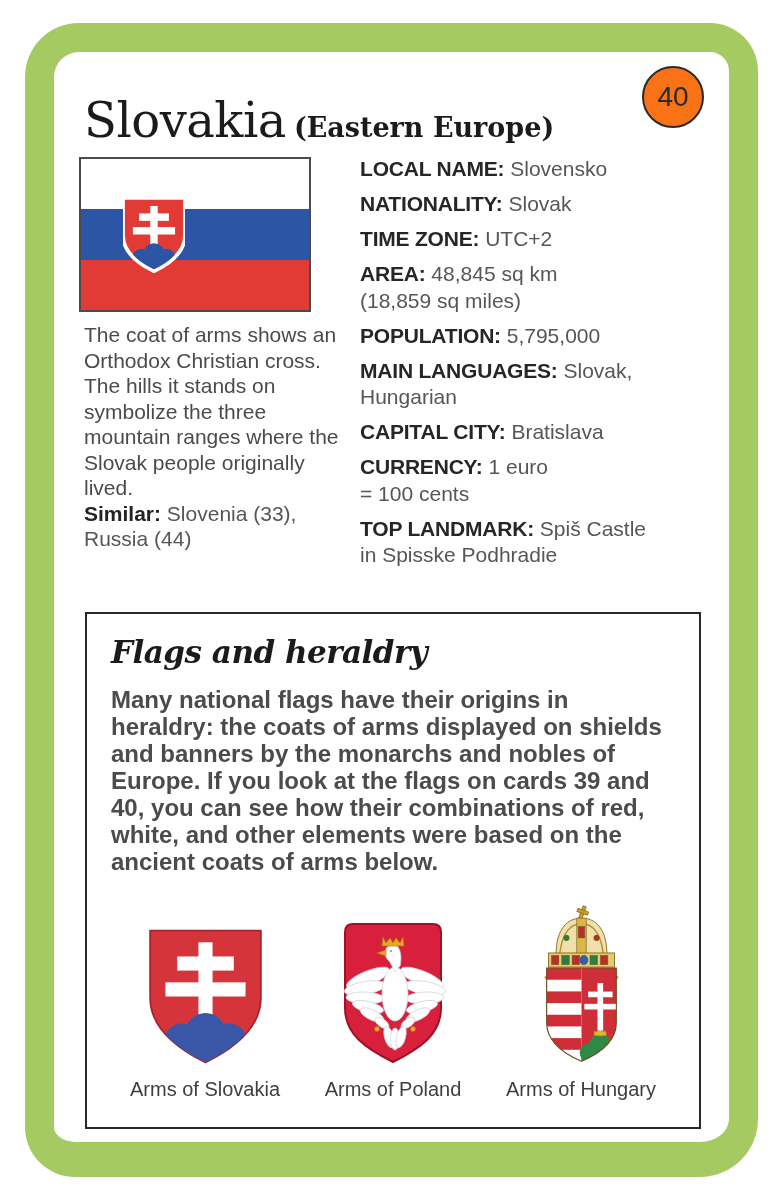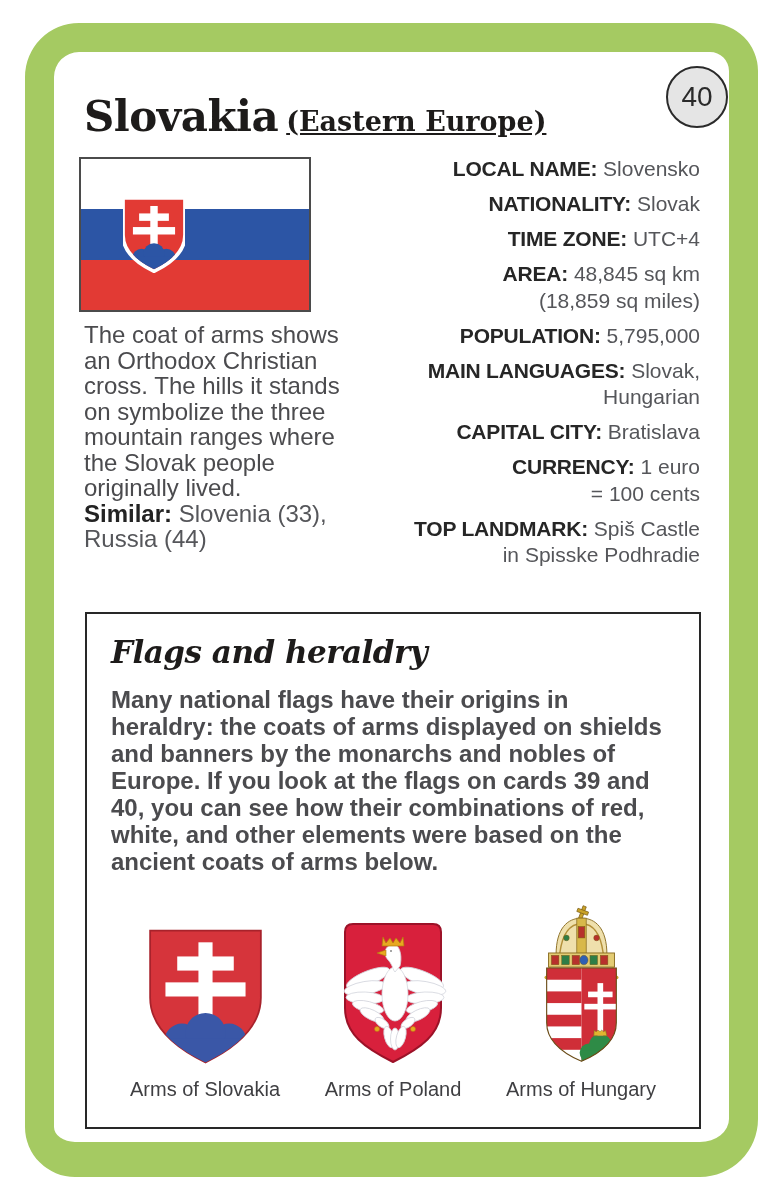--- a/index.html
+++ b/index.html
@@ -8,46 +8,46 @@
     font-family:"Liberation Sans", sans-serif;overflow:hidden;
   }
   
   .frame{
     position:absolute;left:25px;top:23px;width:733px;height:1154px;
     box-sizing:border-box;border:29px solid #a5ca62;border-bottom-width:35px;
     border-radius:54px 48px 58px 50px;
   }
   
   .badge{
-    position:absolute;left:666px;top:66px;width:58px;height:58px;
+    position:absolute;left:642px;top:66px;width:58px;height:58px;
     border:2.5px solid #2a2a2a;border-radius:50%;
     display:flex;align-items:center;justify-content:center;
-    font-size:28px;color:#2a2a2a;background:#e5e5e5;
+    font-size:28px;color:#2a2a2a;background:#f97316;
   }
   
   .title-block{position:absolute;left:84px;top:92px;white-space:nowrap;}
   .title{
-    font-family:"DejaVu Serif", serif;font-weight:bold;font-size:42px;
+    font-family:"DejaVu Serif", serif;font-weight:normal;font-size:48px;
     color:#1d1b1a;letter-spacing:-0.5px;margin-top:6px;
   }
   .region{
     font-family:"DejaVu Serif", serif;font-weight:bold;font-size:27px;
-    color:#1d1b1a;margin-left:8px;text-decoration:underline;
+    color:#1d1b1a;margin-left:8px;
   }
   
   .flag-wrap{position:absolute;left:80px;top:158px;width:230px;height:153px;}
   .flag-wrap svg{display:block;}
   
   .desc{
     position:absolute;left:84px;top:322px;width:258px;
-    font-size:24px;line-height:25.5px;color:#4b4b4e;
+    font-size:21px;line-height:25.5px;color:#4b4b4e;
   }
   .desc b{color:#232323;}
   
-  .facts{position:absolute;left:360px;top:156px;width:340px;text-align:right;}
+  .facts{position:absolute;left:360px;top:156px;width:340px;}
   .facts p{margin:0 0 8.5px 0;font-size:21px;line-height:26.5px;}
   .fact-label{font-weight:bold;color:#262626;letter-spacing:-0.2px;}
   .fact-value{color:#55565a;white-space:pre-line;}
   
   .info-box{
     position:absolute;left:85px;top:612px;width:616px;height:517px;
     box-sizing:border-box;border:2px solid #282828;background:#fff;
     padding:14px 24px 0 24px;
   }
   .info-title{
@@ -109,21 +109,21 @@
 
 <div class="desc">
   <span>The coat of arms shows an Orthodox Christian cross. The hills it stands on symbolize the three mountain ranges where the Slovak people originally lived.</span>
   <br>
   <b>Similar:</b><span class="fact-value"> Slovenia (33), Russia (44)</span>
 </div>
 
 <div class="facts">
   <p><span class="fact-label">LOCAL NAME:</span><span class="fact-value"> Slovensko</span></p>
   <p><span class="fact-label">NATIONALITY:</span><span class="fact-value"> Slovak</span></p>
-  <p><span class="fact-label">TIME ZONE:</span><span class="fact-value"> UTC+4</span></p>
+  <p><span class="fact-label">TIME ZONE:</span><span class="fact-value"> UTC+2</span></p>
   <p><span class="fact-label">AREA:</span><span class="fact-value"> 48,845 sq km
 (18,859 sq miles)</span></p>
   <p><span class="fact-label">POPULATION:</span><span class="fact-value"> 5,795,000</span></p>
   <p><span class="fact-label">MAIN LANGUAGES:</span><span class="fact-value"> Slovak,
 Hungarian</span></p>
   <p><span class="fact-label">CAPITAL CITY:</span><span class="fact-value"> Bratislava</span></p>
   <p><span class="fact-label">CURRENCY:</span><span class="fact-value"> 1 euro
 = 100 cents</span></p>
   <p><span class="fact-label">TOP LANDMARK:</span><span class="fact-value"> Spiš Castle
 in Spisske Podhradie</span></p>

